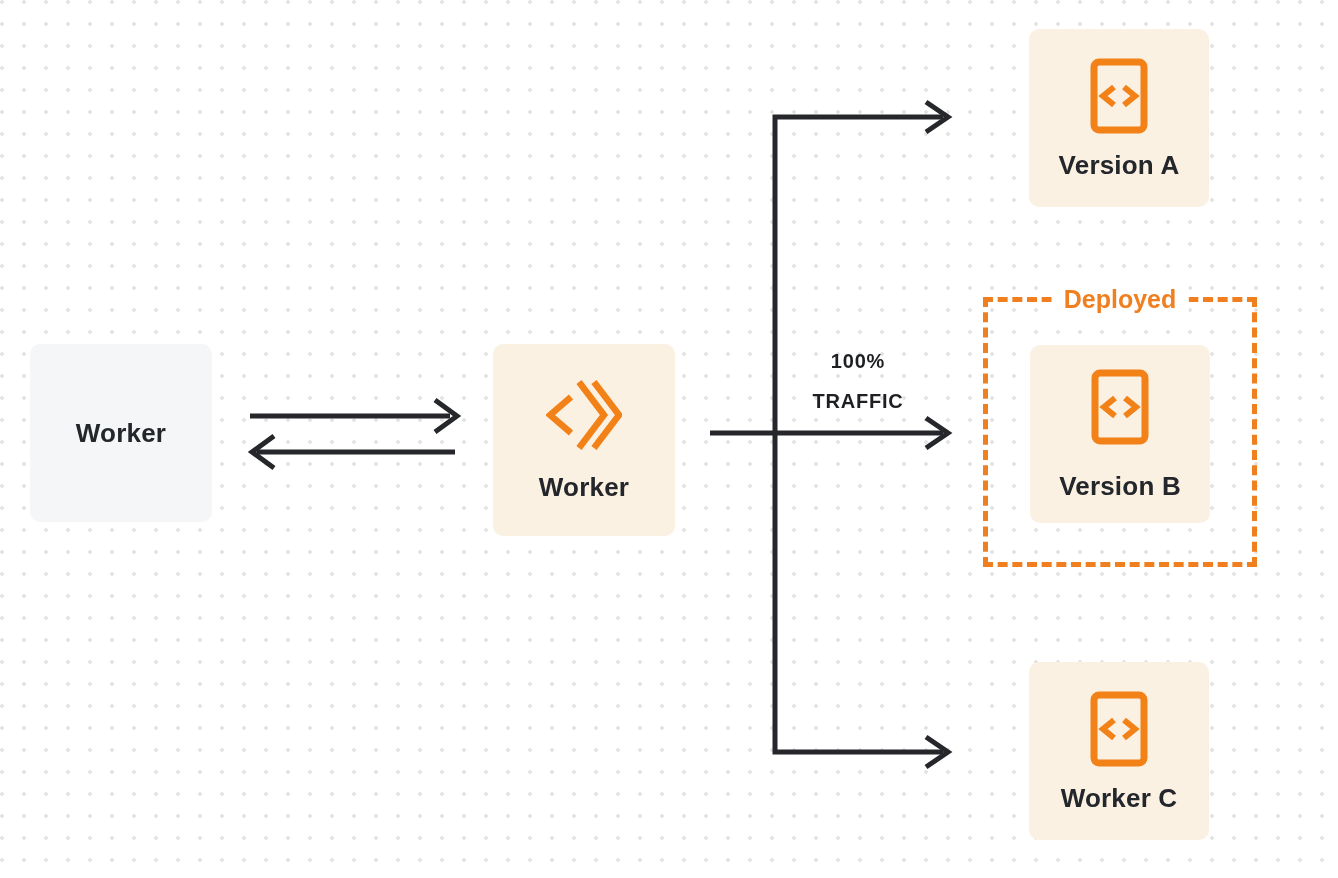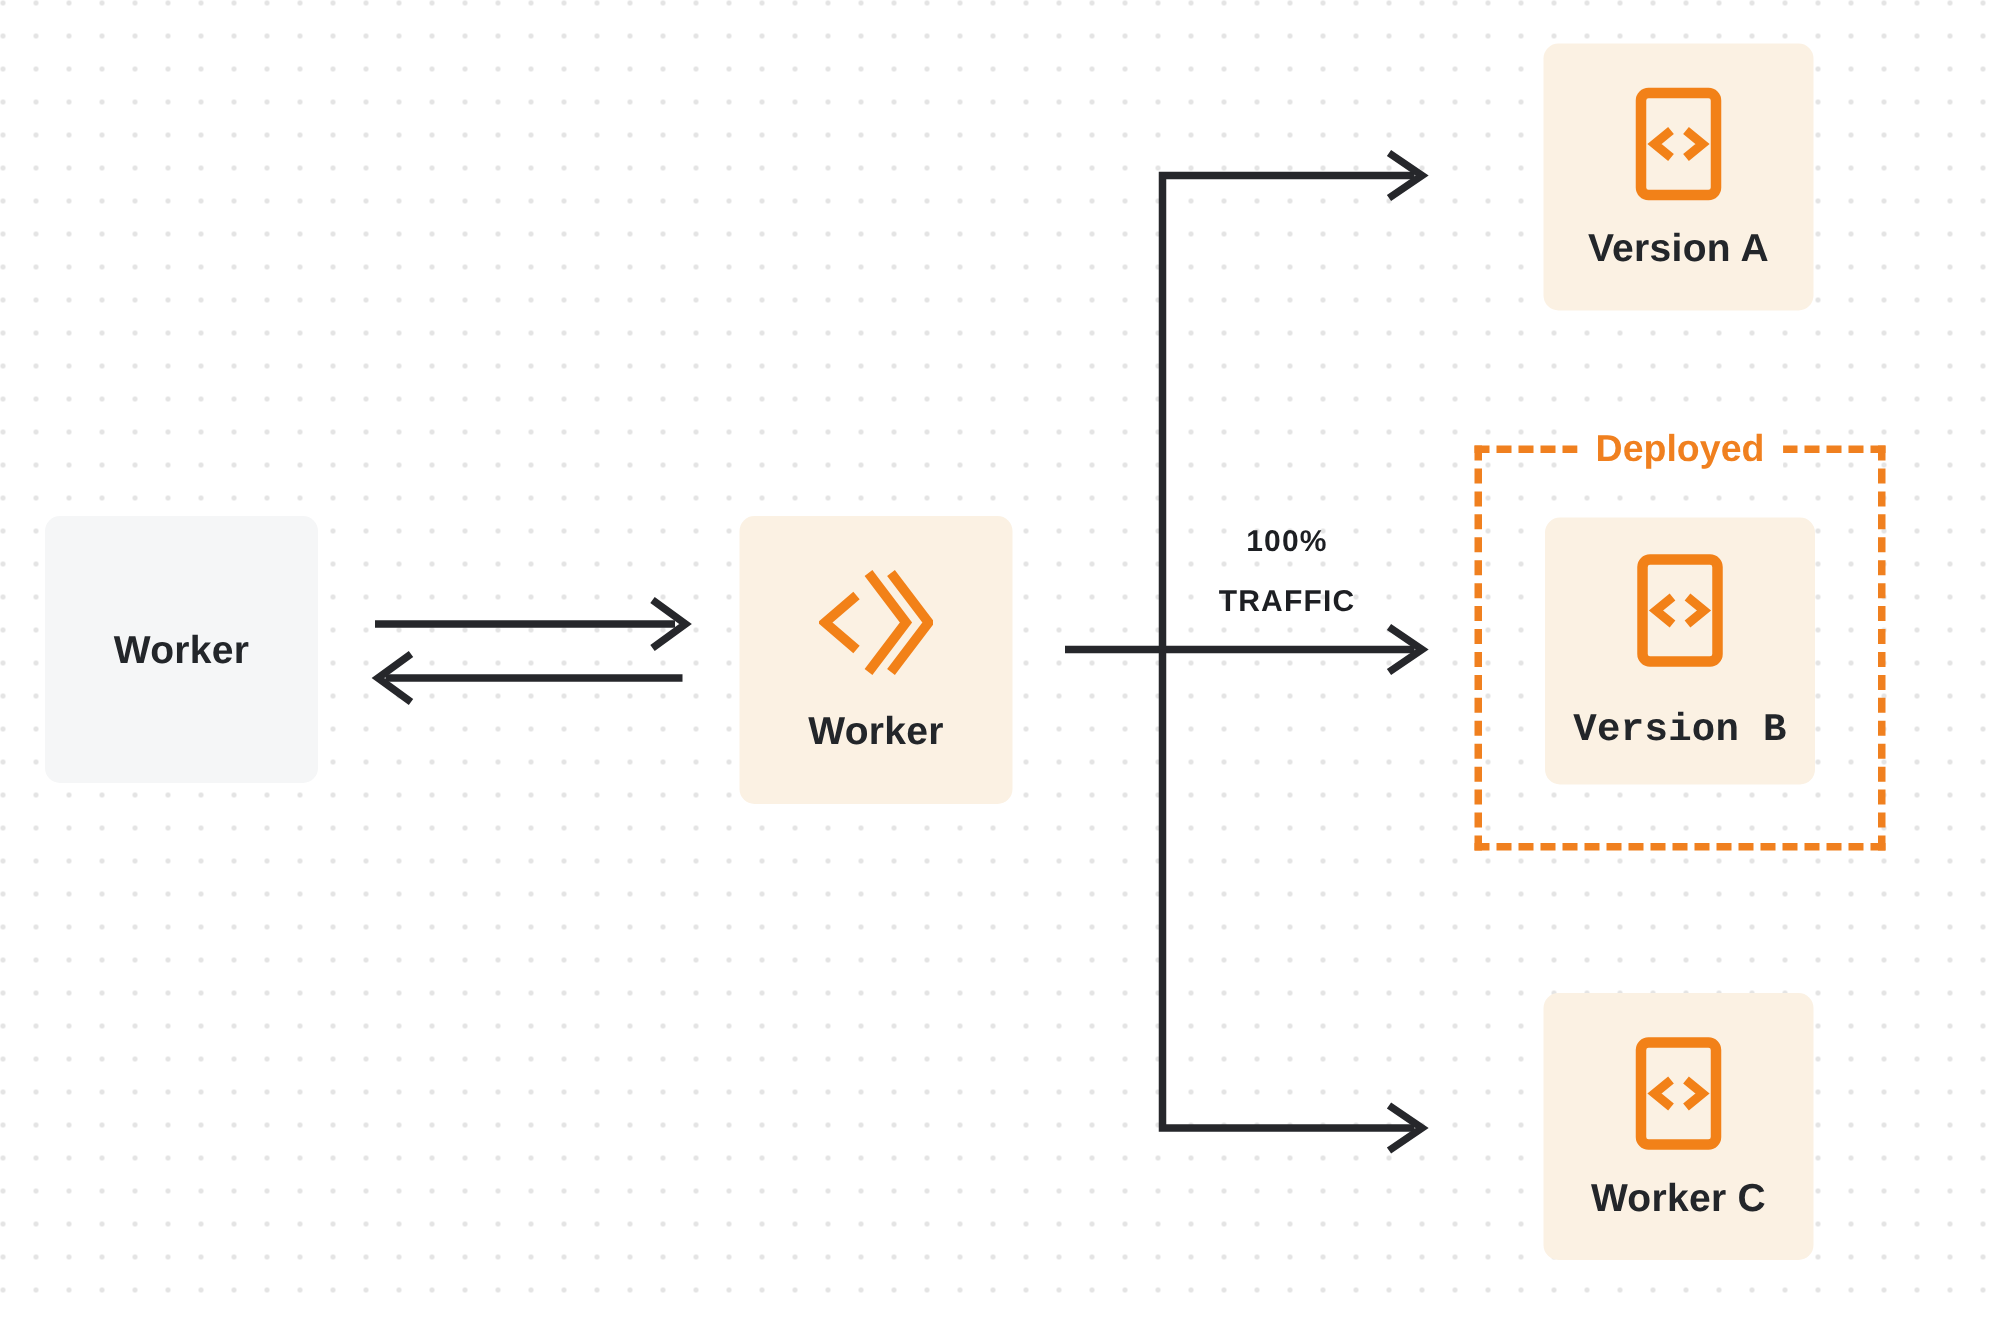--- a/index.html
+++ b/index.html
@@ -49,21 +49,21 @@
     font-weight: 700;
     color: #23262a;
     letter-spacing: 0.2px;
     line-height: 1;
     white-space: nowrap;
   }
   .node .icon { display: block; line-height: 0; }
   .node-client { left: 30px; top: 344px; width: 182px; height: 178px; }
   .node-worker { left: 493px; top: 344px; width: 182px; height: 192px; gap: 24px; }
   .node-version-a { left: 1029px; top: 29px;  width: 180px; height: 178px; gap: 18px; }
-  .node-version-b { left: 1030px; top: 345px; width: 180px; height: 178px; gap: 28px; font-family: Liberation Mono, monospace; }
+  .node-version-b { left: 1030px; top: 345px; width: 180px; height: 178px; gap: 28px; }
   .node-version-c { left: 1029px; top: 662px; width: 180px; height: 178px; gap: 18px; }
 
   .deployed-box {
     position: absolute;
     left: 983px;
     top: 297px;
     width: 274px;
     height: 270px;
     box-sizing: border-box;
     border: 5px dashed #f0801f;

